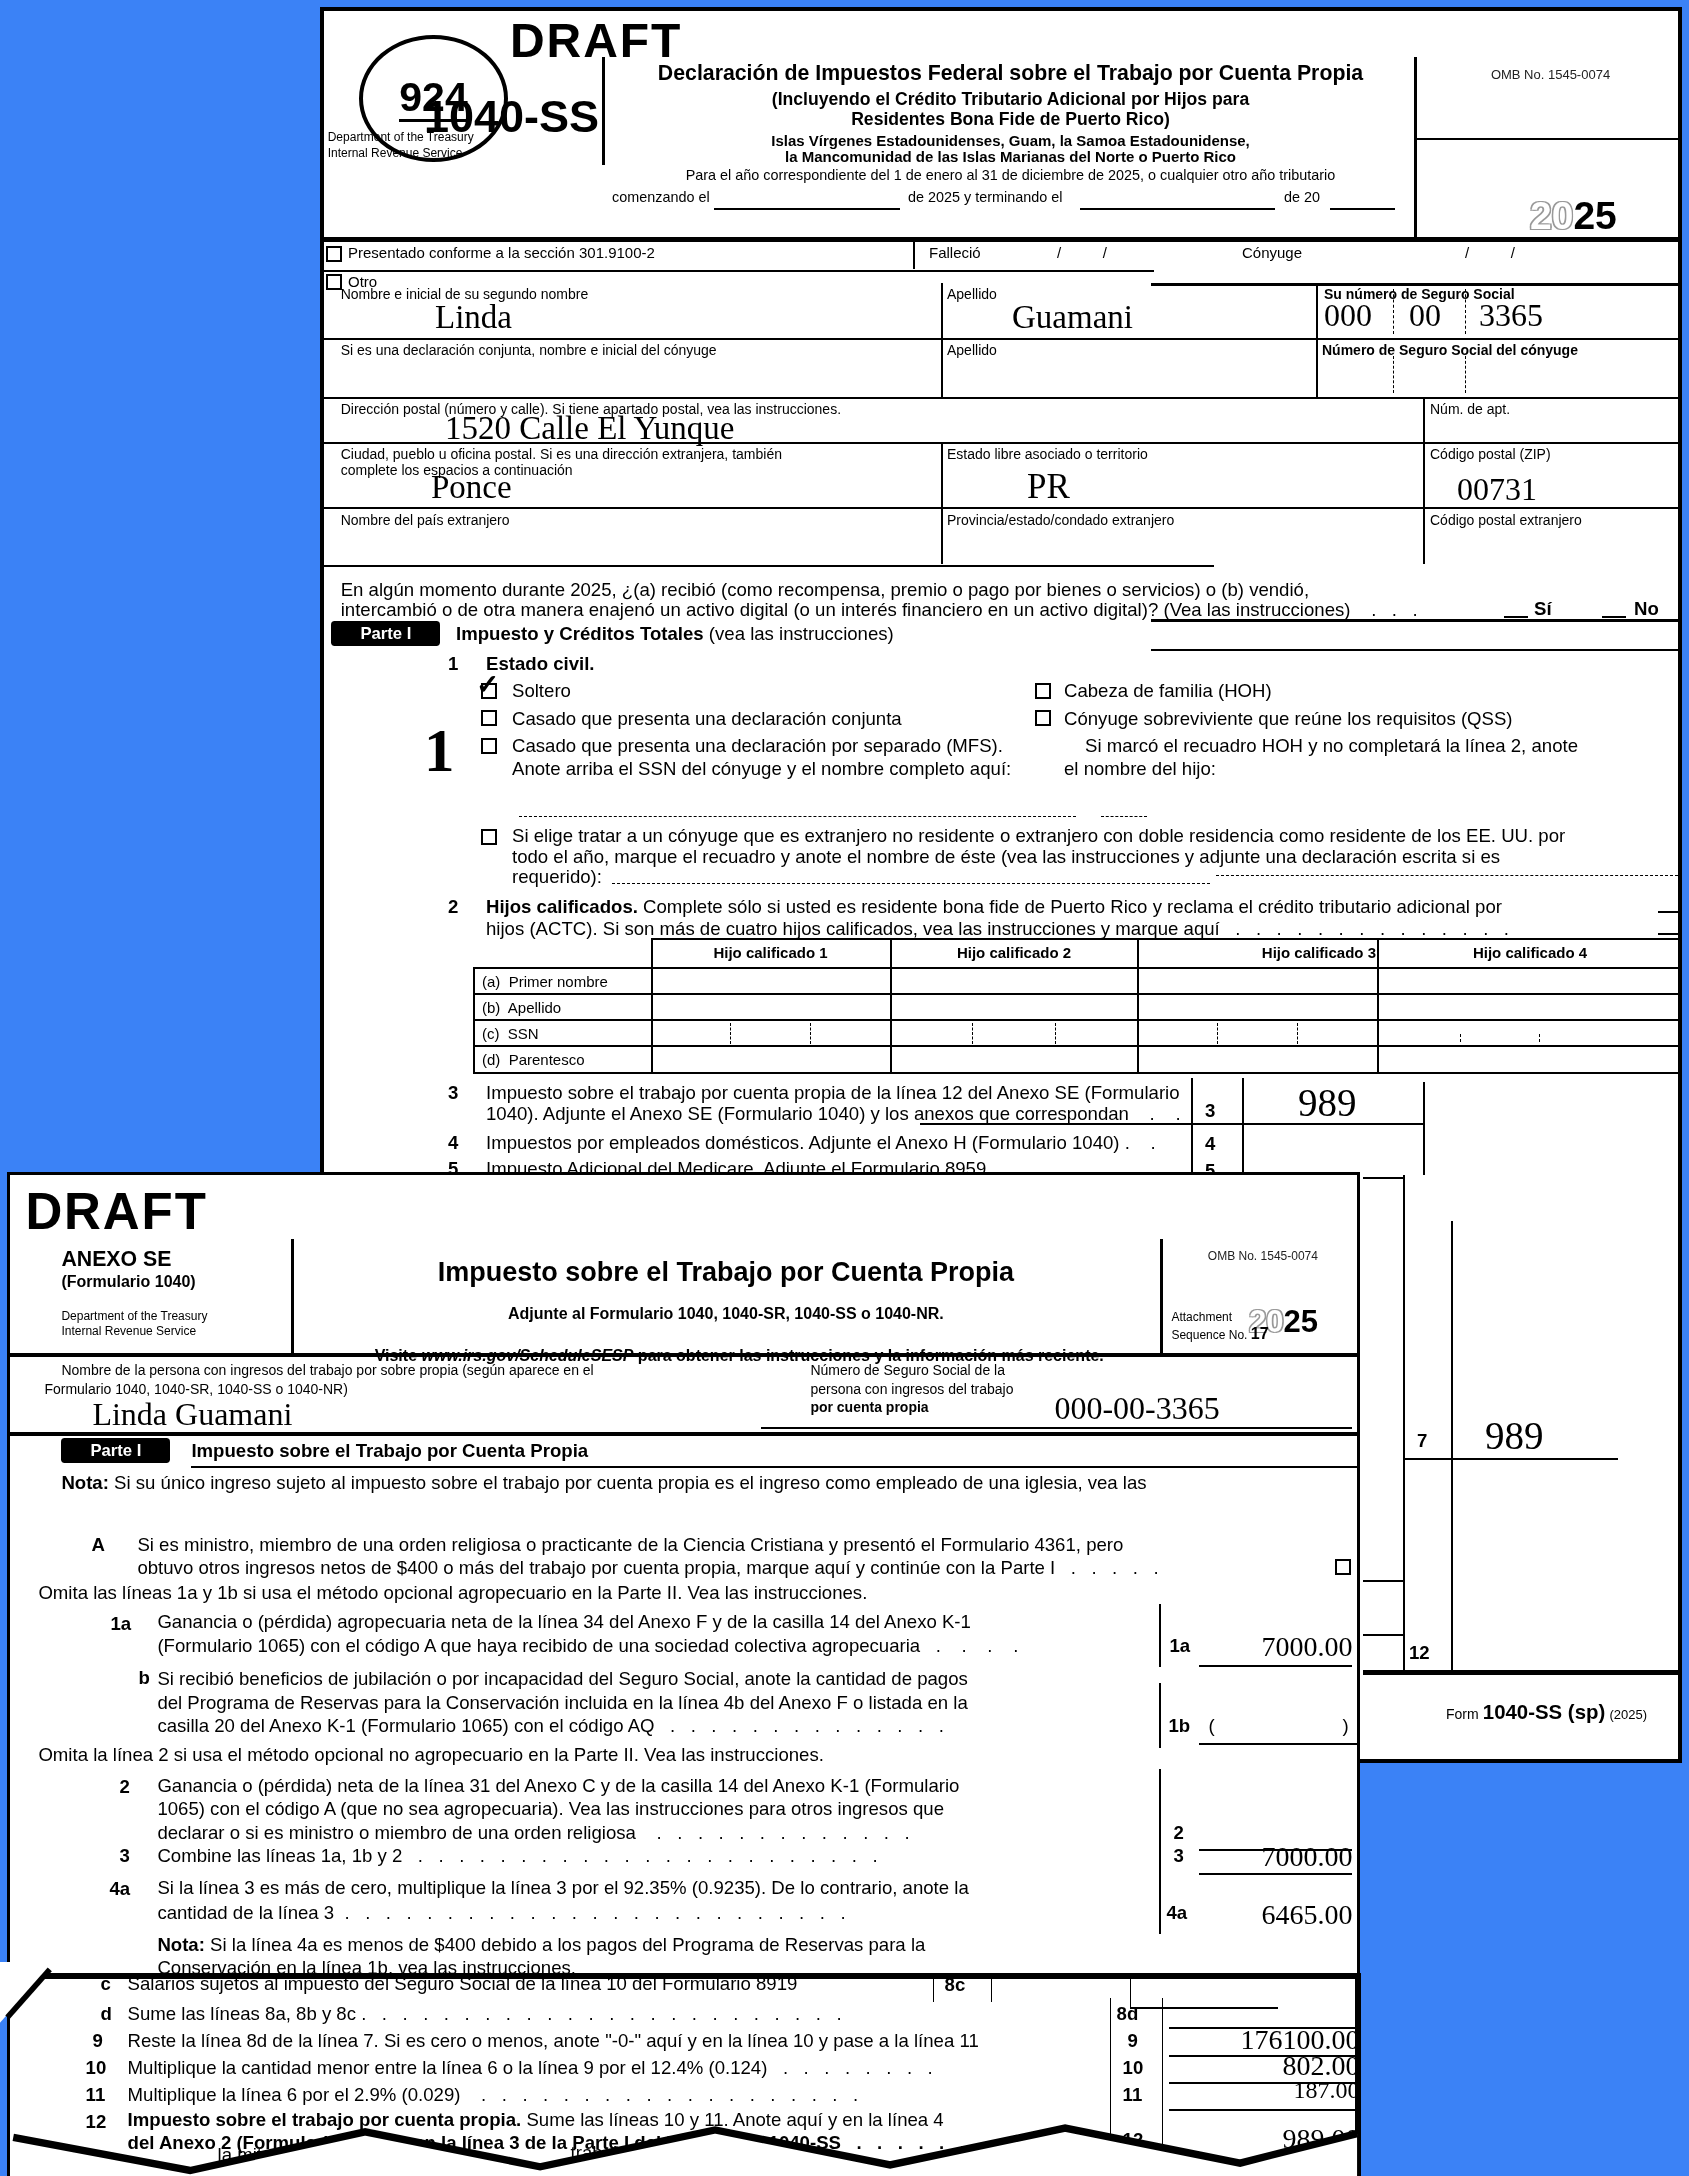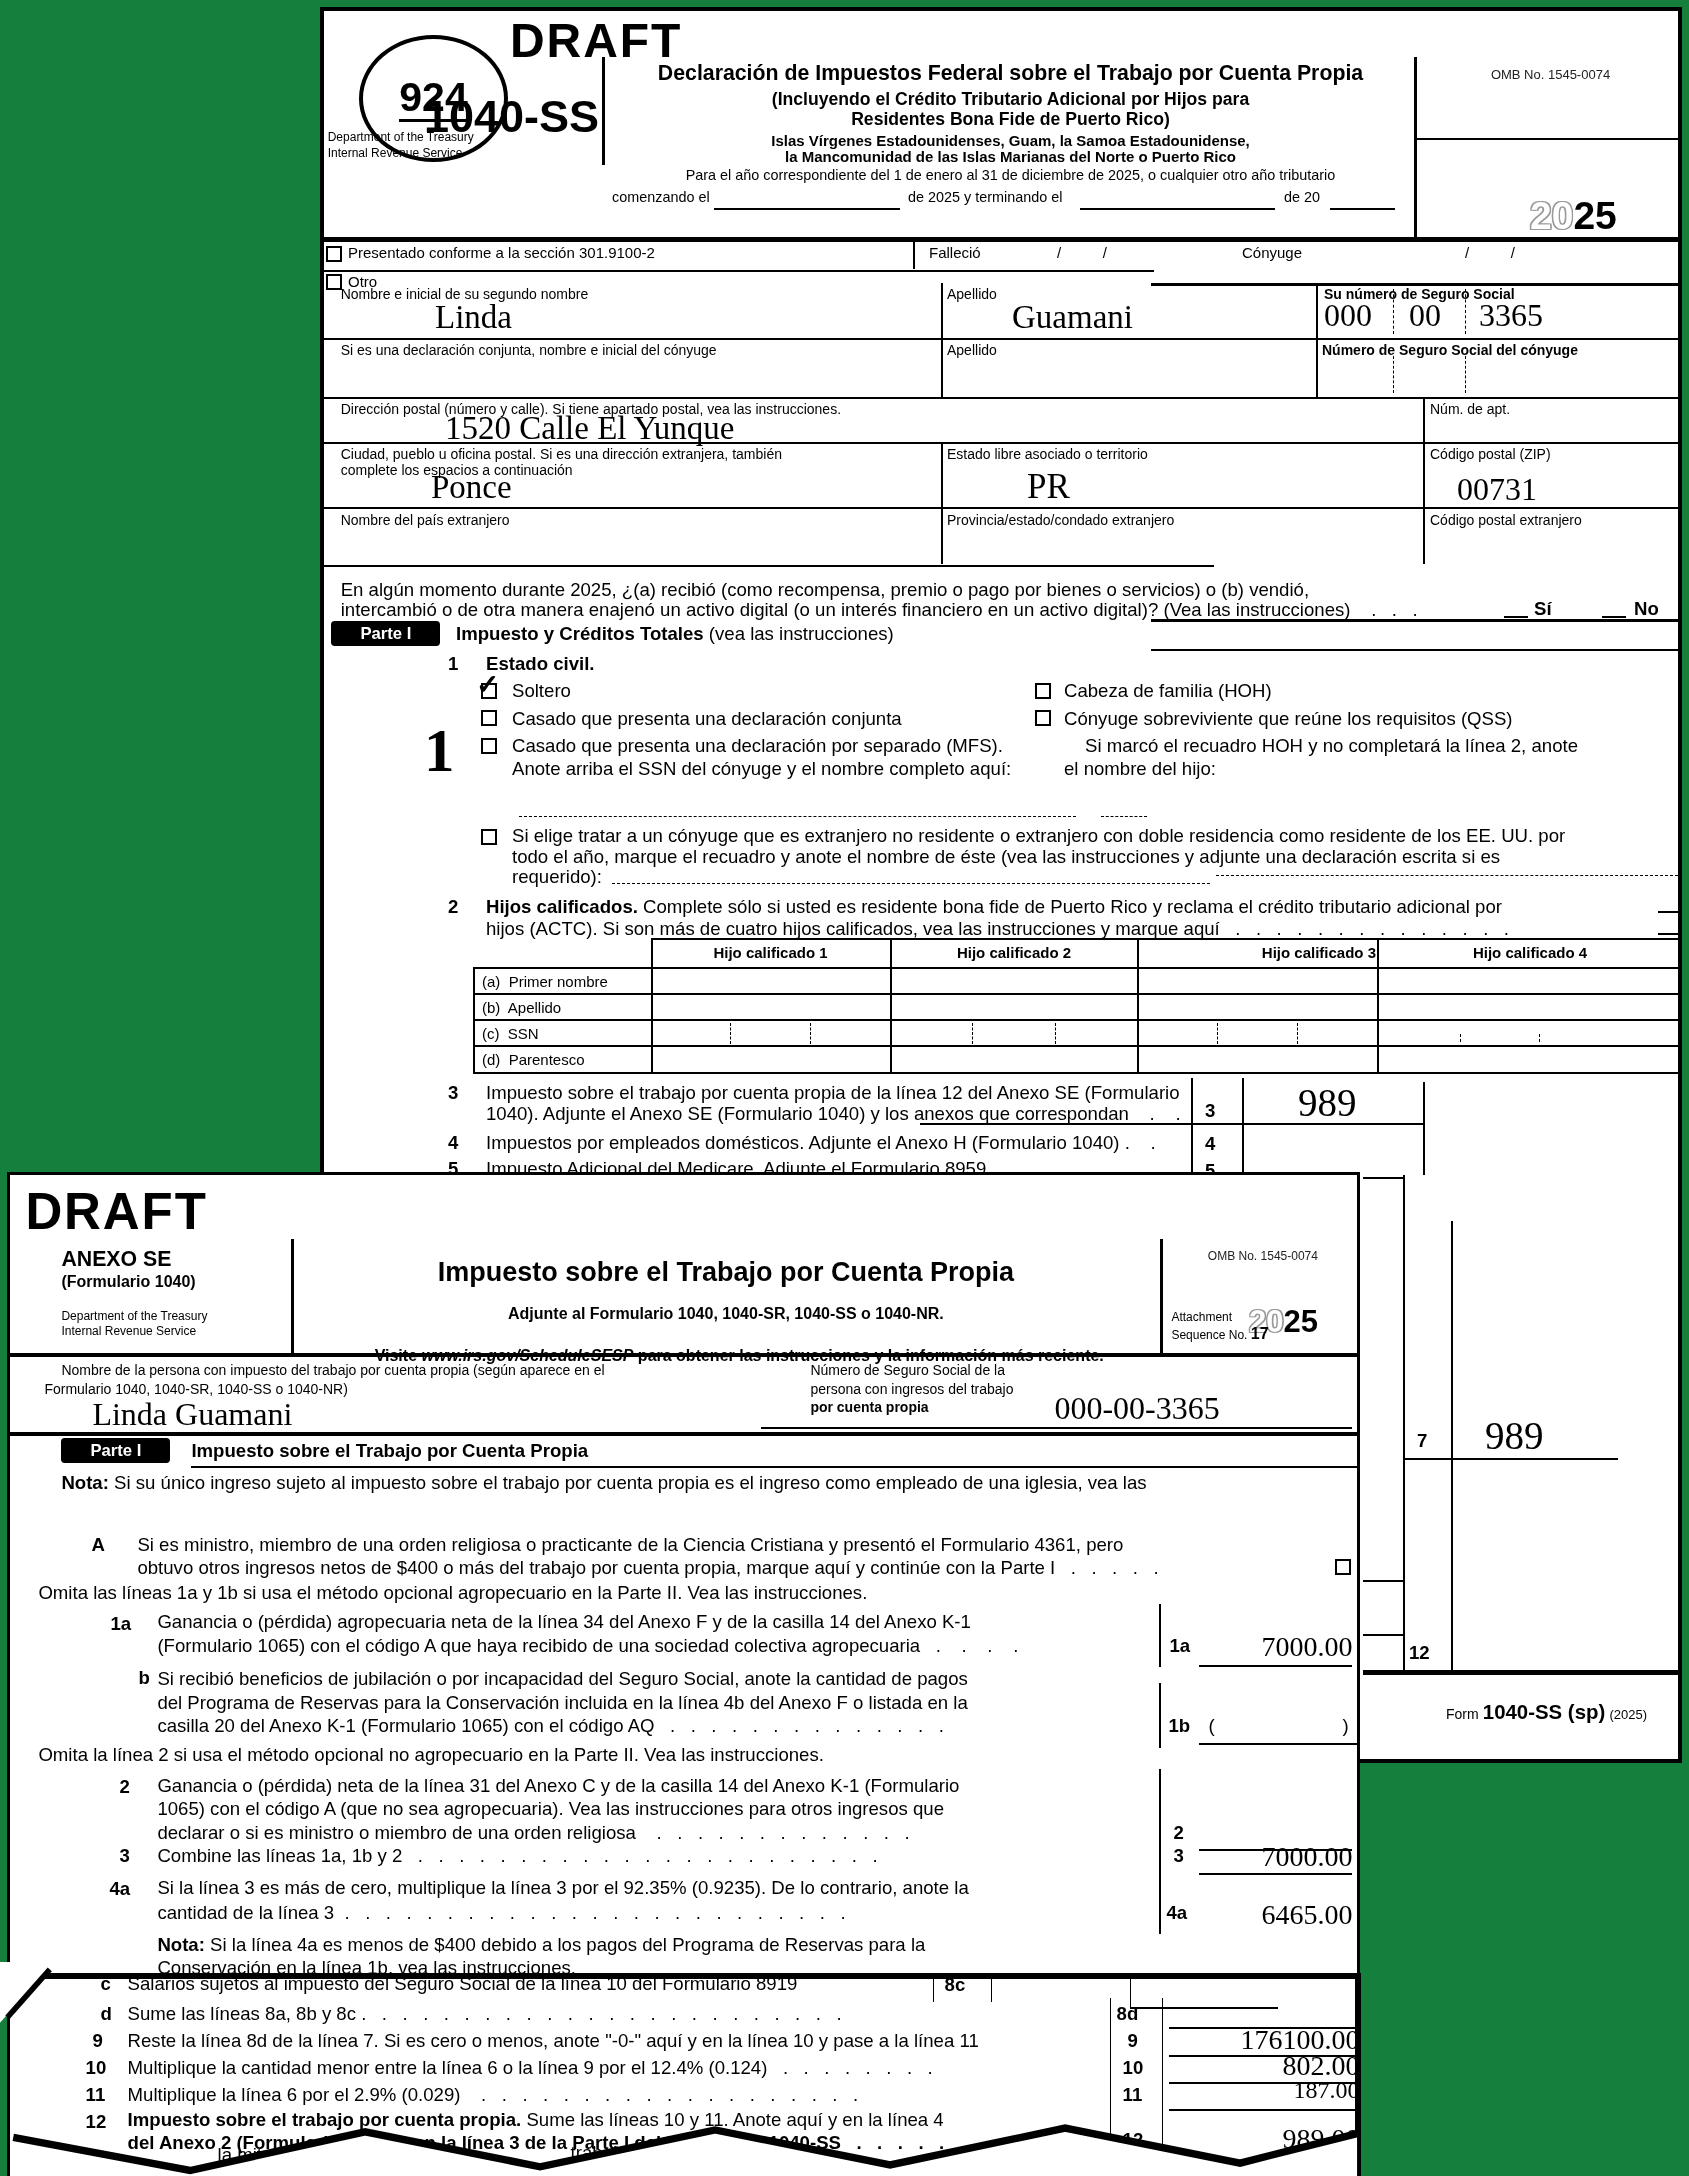--- a/index.html
+++ b/index.html
@@ -1,16 +1,16 @@
 <!DOCTYPE html>
 <html style="font-size:15px"><head>
 <meta charset="utf-8">
 <style>
   html,body{margin:0;padding:0;background:#fff}
-  .c{position:relative;width:1689px;height:2176px;background:#15803d;font-family:"Liberation Sans",sans-serif;color:#000;overflow:hidden}
+  .c{position:relative;width:1689px;height:2176px;background:#3b82f6;font-family:"Liberation Sans",sans-serif;color:#000;overflow:hidden}
   .p{position:absolute;white-space:pre}
   .page{position:absolute;background:#fff;box-sizing:border-box}
   .hl{position:absolute;background:#000;height:1.9px}
   .vl{position:absolute;background:#000;width:1.9px}
   .dh{position:absolute;border-top:1.9px dashed #000;height:0}
   .dv{position:absolute;border-left:1.9px dashed #000;width:0}
   .cb{position:absolute;width:16px;height:16px;border:2.3px solid #000;background:#fff;box-sizing:border-box}
   .b{font-weight:bold}.it{font-style:italic}
   .ser{font-family:"Liberation Serif",serif}
   .lbl{font-size:14px}
@@ -236,21 +236,21 @@
       <span>Visite </span><span class="it">www.irs.gov/ScheduleSESP</span><span> para obtener las instrucciones y la información más reciente.</span>
     </div>
     <div class="p" style="left:1155px;top:74px;width:195px;text-align:center;font-size:12px;color:#222">OMB No. 1545-0074</div>
     <div class="p" style="left:1187px;top:93px;font-size:31px;font-weight:bold">
       <span class="ol">20</span><span>25</span>
     </div>
     <div class="p sm" style="left:1161px;top:135px">Attachment</div>
     <div class="p sm" style="left:1161px;top:150px"><span>Sequence No. </span><span class="b" style="font-size:16px">17</span></div>
     <div class="hl" style="left:0;top:178px;width:1353px;height:3.7px"></div>
 
-    <div class="p lbl" style="left:51px;top:187px">Nombre de la persona con impuesto del trabajo por cuenta propia (según aparece en el</div>
+    <div class="p lbl" style="left:51px;top:187px">Nombre de la persona con ingresos del trabajo por sobre propia (según aparece en el</div>
     <div class="p lbl" style="left:34px;top:206px">Formulario 1040, 1040-SR, 1040-SS o 1040-NR)</div>
     <div class="p ser" style="left:82px;top:221px;font-size:32px">Linda Guamani</div>
     <div class="p lbl" style="left:800px;top:187px">Número de Seguro Social de la</div>
     <div class="p lbl" style="left:800px;top:206px">persona con ingresos del trabajo</div>
     <div class="p lbl b" style="left:800px;top:224px">por cuenta propia</div>
     <div class="p ser" style="left:1044px;top:215px;font-size:32px">000-00-3365</div>
     <div class="hl" style="left:751px;top:252px;width:591px"></div>
     <div class="hl" style="left:0;top:257px;width:1353px;height:3.7px"></div>
 
     <div class="bar" style="left:51px;top:263px;width:109px;height:25px;font-size:16.7px;line-height:25px;border-radius:3.7px"><span>Parte I</span></div>

